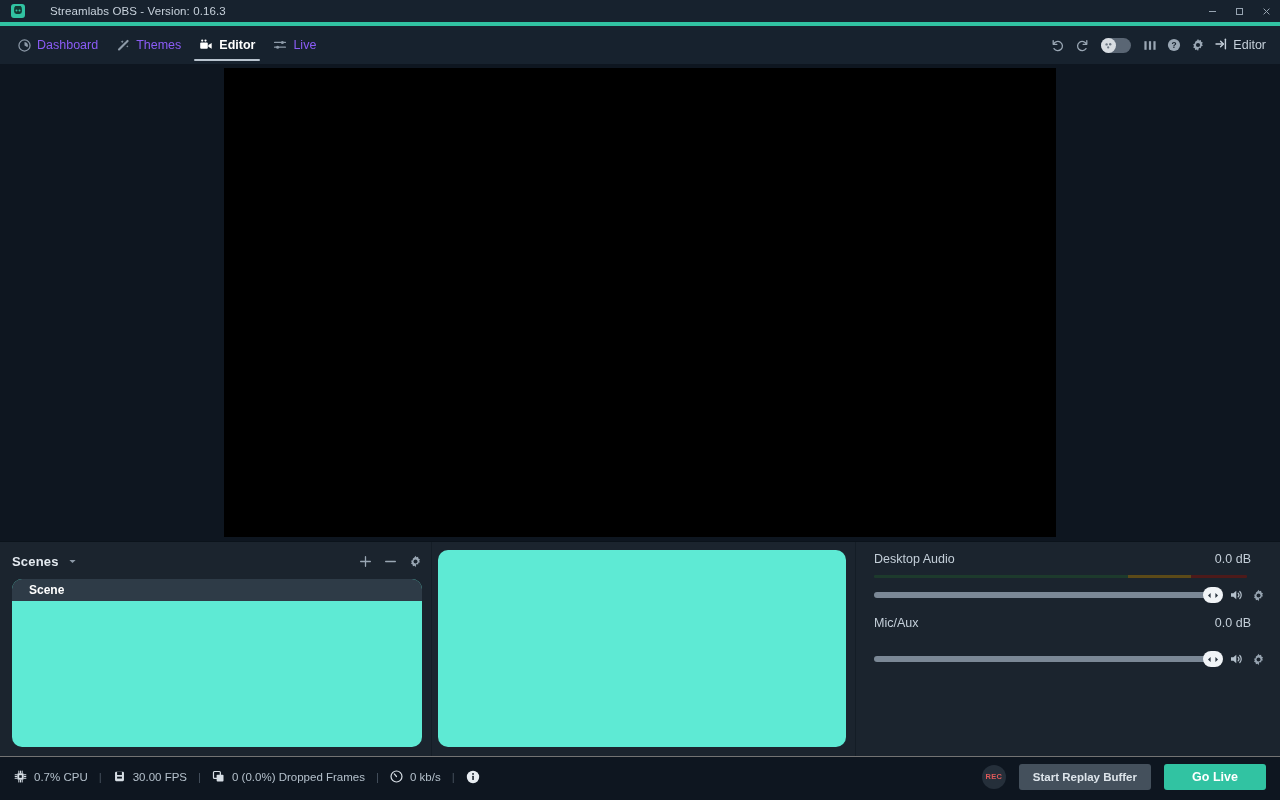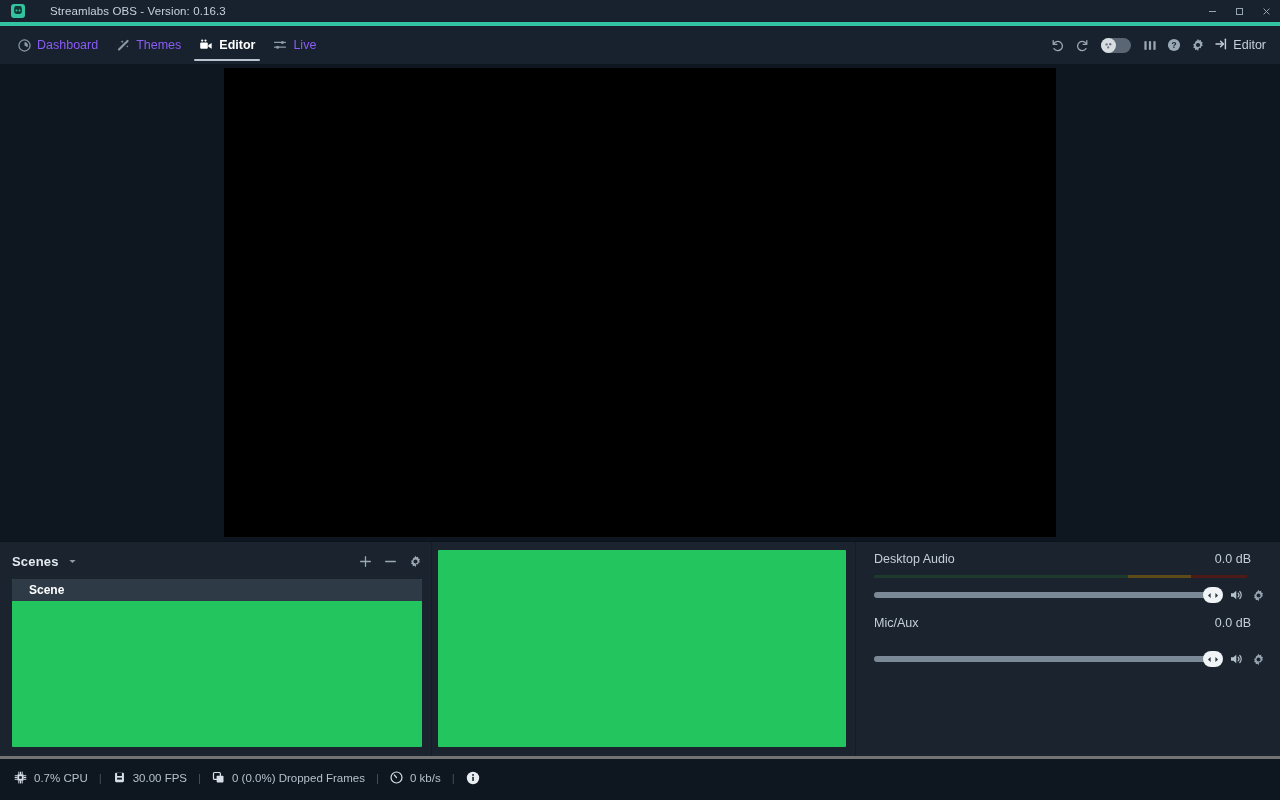--- a/index.html
+++ b/index.html
@@ -98,21 +98,21 @@
   .panel-head {
     display: flex; align-items: center; height: 22px; margin-bottom: 7px;
   }
   .panel-title { font-size: 13px; color: #e4eaf0; font-weight: bold; letter-spacing: .2px; }
   .caret { margin-left: 9px; color: #8d9aa8; display: flex; align-items: center; }
   .head-tools { margin-left: auto; display: flex; align-items: center; gap: 12px; }
   .tool { color: #9aa7b4; display: flex; align-items: center; justify-content: center; }
   .tool.dim { color: #5a6672; }
 
   .listbox {
-    flex: 1; background: #22c55e; border-radius: 1px; overflow: hidden;
+    flex: 1; background: #5eead4; border-radius: 10px; overflow: hidden;
     margin-bottom: 9px;
   }
   .scene-row {
     height: 22px; display: flex; align-items: center; padding-left: 17px;
     background: #2e3b47; color: #ffffff; font-size: 12px; font-weight: bold;
   }
 
   
   #mixerbody { flex: 1; padding: 2px 0 0 14px; }
   .mix-item { margin-bottom: 8px; }
@@ -137,21 +137,21 @@
     width: 20px; height: 16px; background: #f1f4f7; border-radius: 8px;
     display: flex; align-items: center; justify-content: center; gap: 2px;
   }
   .knob-arrow { color: #2a3440; display: flex; }
   .mix-btn { width: 22px; display: flex; align-items: center; justify-content: center; color: #b4c0cb; }
   .mix-btn.gear { color: #97a4b1; }
 
   
   #statusbar {
     height: 40px; background: #0e1620; display: flex; align-items: center;
-    padding: 0 14px; border-top: 3px solid #737373;
+    padding: 0 14px; border-top: 1px solid #737373;
   }
   .stat { display: flex; align-items: center; gap: 7px; color: #b4c0cb; font-size: 11.5px; }
   .stat .sico { color: #d7dee5; display: flex; align-items: center; }
   .sep { color: #46525e; margin: 0 11px; font-size: 11.5px; }
   #stat-right { margin-left: auto; display: flex; align-items: center; gap: 13px; }
   #rec-btn {
     width: 24px; height: 24px; border-radius: 50%; background: #252f3a;
     display: flex; align-items: center; justify-content: center;
     font-size: 7.5px; font-weight: bold; color: #e05a5a; letter-spacing: .2px;
   }
@@ -483,13 +483,24 @@
   <div class="stat">
     <span class="sico">
       <svg width="14" height="14" viewBox="0 0 14 14">
         <circle cx="7" cy="7" r="6.2" fill="#e8edf2"></circle>
         <rect x="6.3" y="5.7" width="1.5" height="4.3" rx=".6" fill="#0e1620"></rect>
         <circle cx="7.05" cy="3.9" r=".95" fill="#0e1620"></circle>
       </svg>
     </span>
   </div>
 
+  <div id="stat-right">
+    <div id="rec-btn">
+      <span>REC</span>
+    </div>
+    <div id="replay-btn">
+      <span>Start Replay Buffer</span>
+    </div>
+    <div id="golive-btn">
+      <span>Go Live</span>
+    </div>
+  </div>
 </div>
 
 </body></html>

